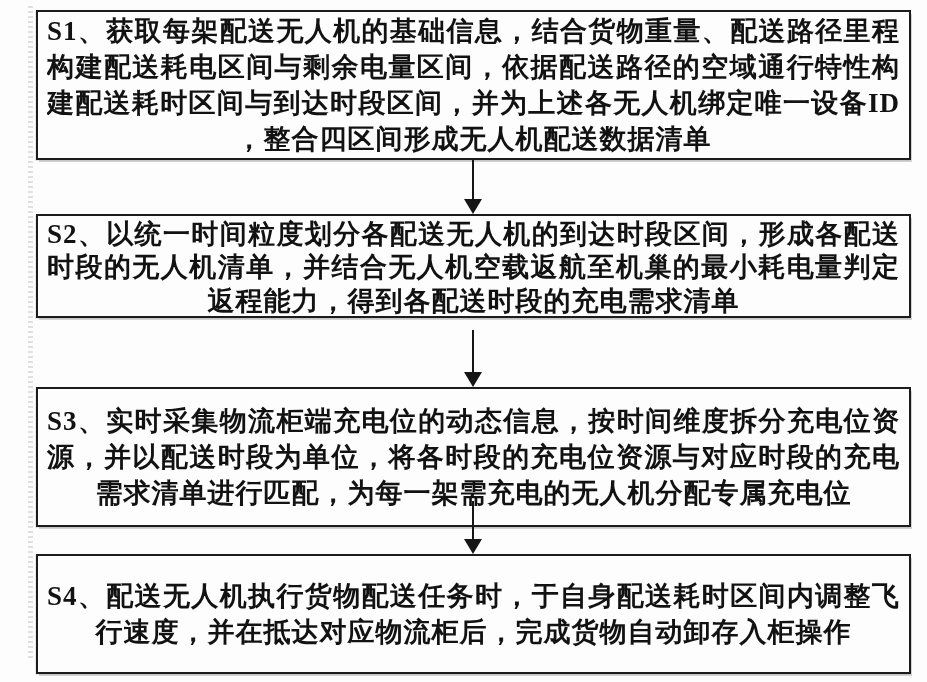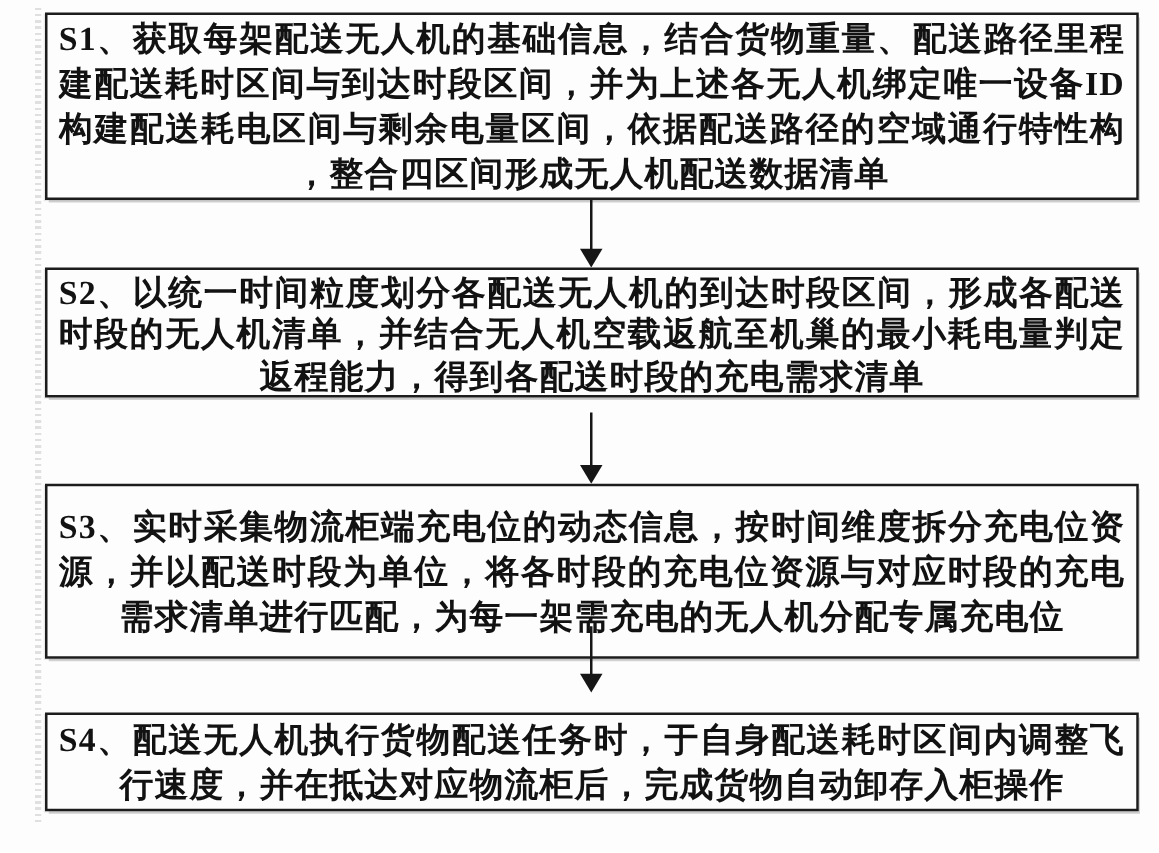--- a/index.html
+++ b/index.html
@@ -39,21 +39,21 @@
     display: flex;
     flex-direction: column;
     justify-content: center;
     padding: 0 9px;
     box-shadow: 2px 3px 0 -1px rgba(130,130,130,0.35),
                 -1px 1px 0 0 rgba(150,150,150,0.2);
   }
   .box-s1 { top: 10px;  height: 150px; }
   .box-s2 { top: 214px; height: 104px; }
   .box-s3 { top: 387px; height: 140px; }
-  .box-s4 { top: 570px; height: 79px; }
+  .box-s4 { top: 554px; height: 120px; }
 
   .ln {
     font-size: 27px;
     line-height: 36px;
     font-weight: 700;
     color: #121212;
     letter-spacing: 1px;
     text-align: justify;
     text-align-last: justify;
     overflow: hidden;
@@ -91,22 +91,22 @@
 </style>
 </head>
 <body>
 
 <div class="stage">
 
   <div class="scan-strip"></div>
 
   <div class="flow-box box-s1">
     <div class="ln">S1、获取每架配送无人机的基础信息，结合货物重量、配送路径里程</div>
+    <div class="ln">构建配送耗电区间与剩余电量区间，依据配送路径的空域通行特性构</div>
     <div class="ln">建配送耗时区间与到达时段区间，并为上述各无人机绑定唯一设备ID</div>
-    <div class="ln">构建配送耗电区间与剩余电量区间，依据配送路径的空域通行特性构</div>
     <div class="ln center">，整合四区间形成无人机配送数据清单</div>
   </div>
 
   <div class="flow-arrow arrow-1">
     <div class="arrow-shaft"></div>
     <div class="arrow-head"></div>
   </div>
 
   <div class="flow-box box-s2">
     <div class="ln">S2、以统一时间粒度划分各配送无人机的到达时段区间，形成各配送</div>

